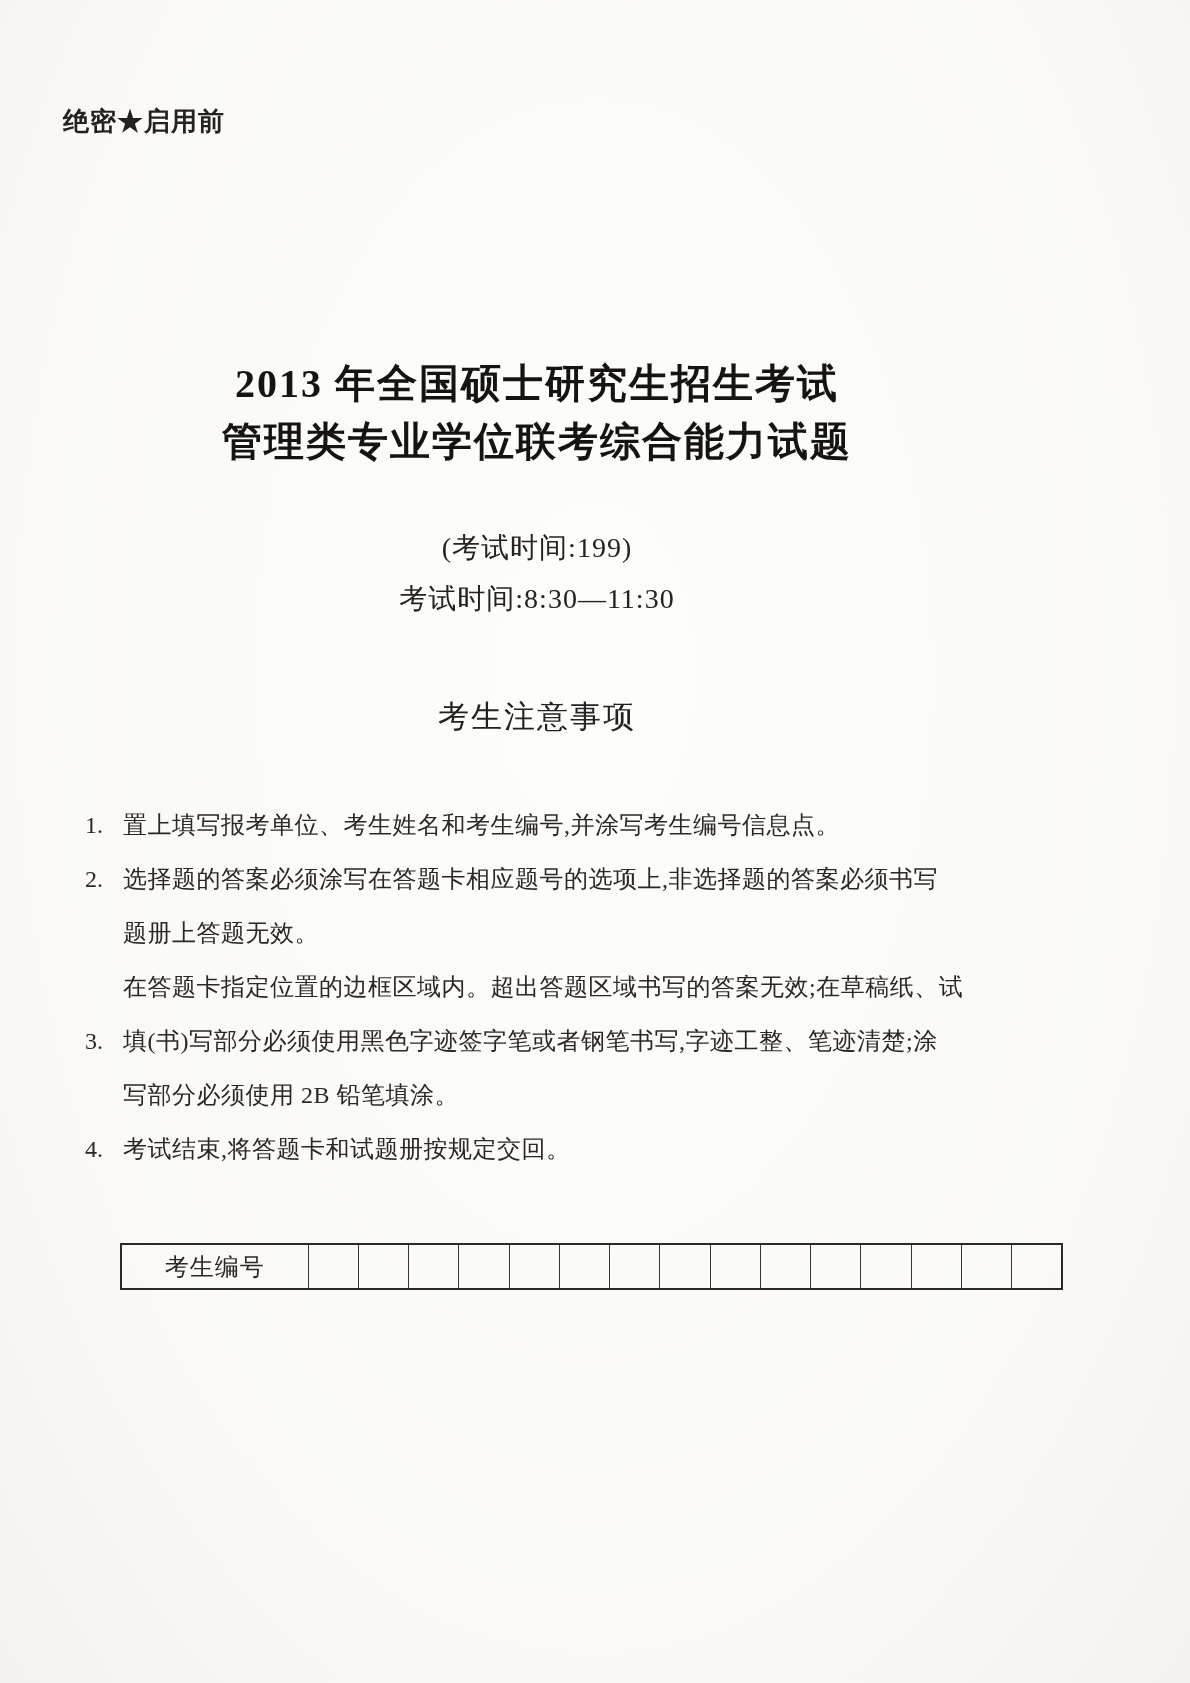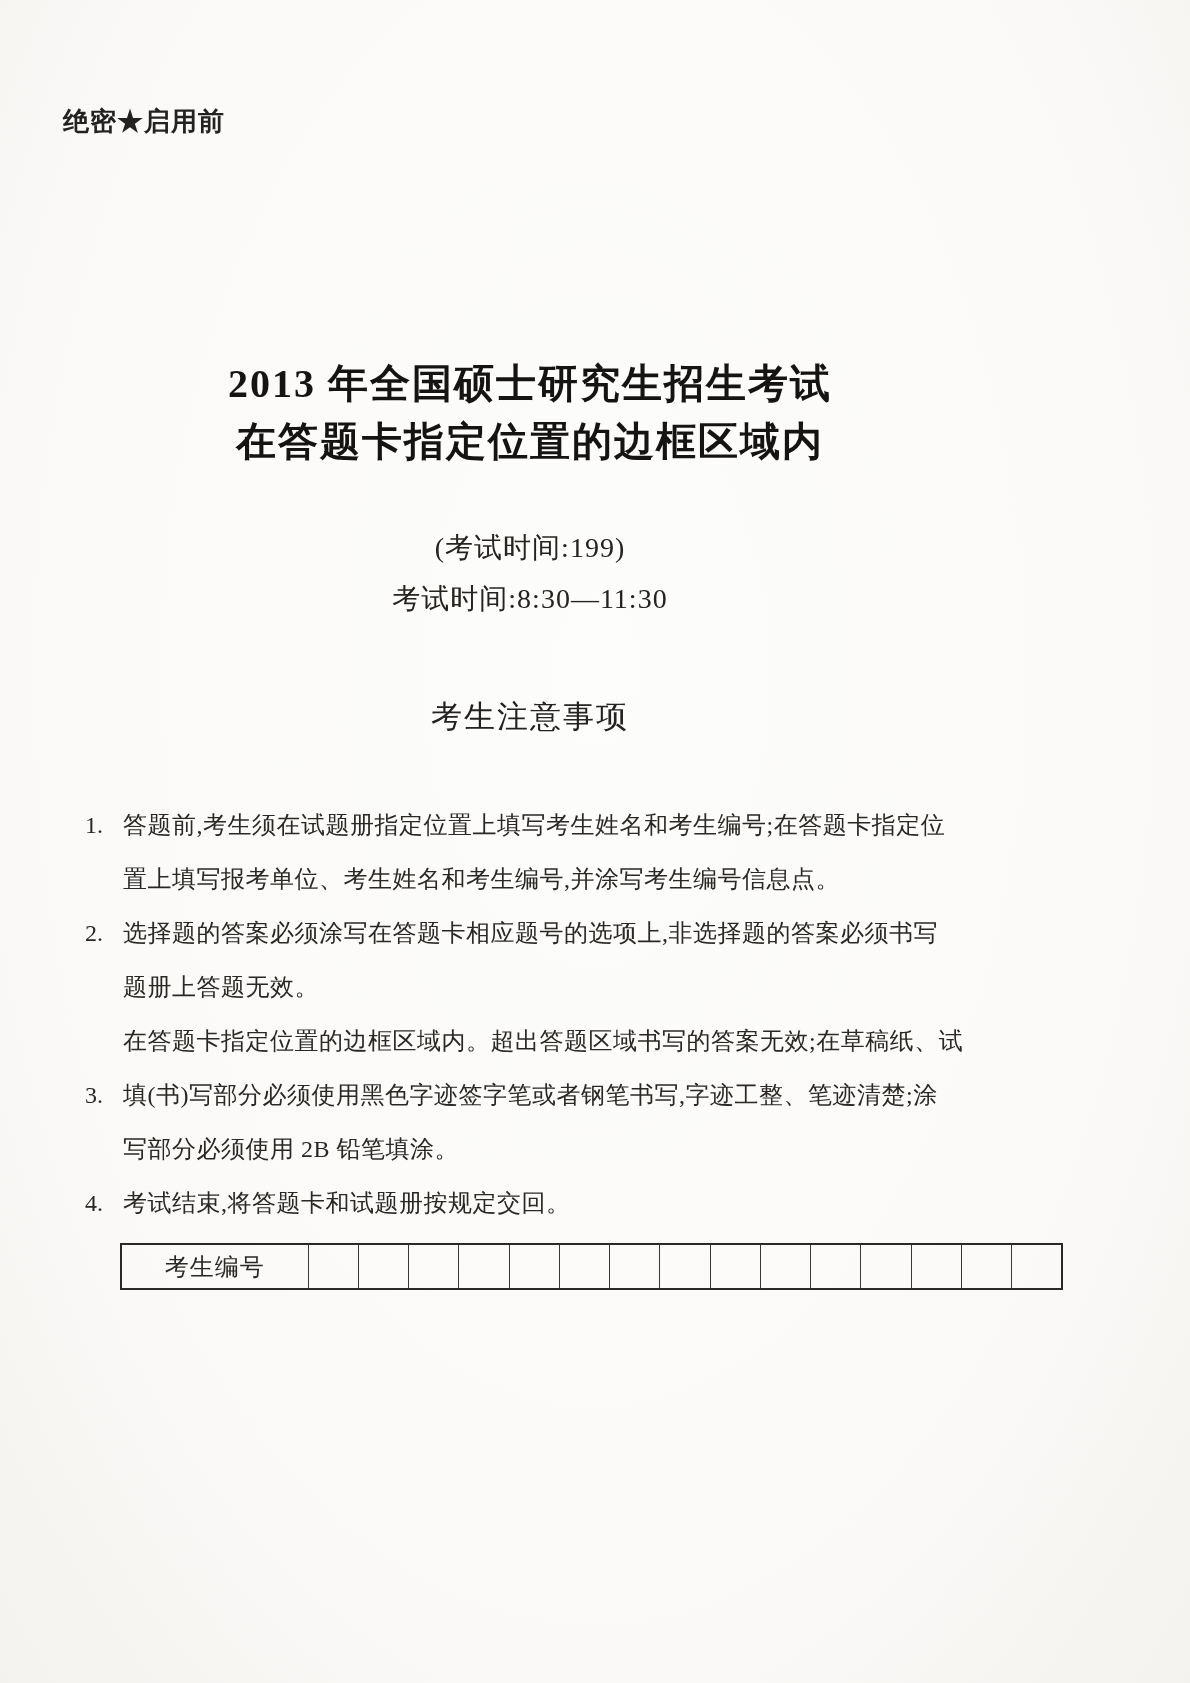--- a/index.html
+++ b/index.html
@@ -20,21 +20,21 @@
     position: absolute;
     left: 63px; top: 104px;
     font-family: "Liberation Sans", sans-serif;
     font-weight: bold;
     font-size: 26px;
     letter-spacing: 1px;
     color: #242220;
   }
   .centered-block {
     position: absolute;
-    left: 0; width: 1060px;
+    left: 7px; width: 1060px;
     text-align: center;
   }
   .exam-title { top: 355px; }
   .exam-title .title-line {
     font-family: "Liberation Serif", serif;
     font-weight: bold;
     font-size: 40px;
     line-height: 58px;
     color: #161412;
     letter-spacing: 2px;
@@ -97,36 +97,35 @@
 </style>
 </head>
 <body>
 
 <div class="page">
 
   <div class="classification">绝密★启用前</div>
 
   <div class="centered-block exam-title">
     <div class="title-line">2013 年全国硕士研究生招生考试</div>
-    <div class="title-line">在答题卡指定位置的边框区域内</div>
+    <div class="title-line">管理类专业学位联考综合能力试题</div>
   </div>
 
   <div class="centered-block subtitle-block">
     <div class="subtitle-line">(考试时间:199)</div>
     <div class="subtitle-line">考试时间:8:30—11:30</div>
   </div>
 
   <div class="centered-block notice-heading">考生注意事项</div>
 
   <div class="notice-list">
 
     <div class="notice-item">
       <span class="notice-number">1.</span>
       <div class="notice-lines">
-        <div class="notice-line">答题前,考生须在试题册指定位置上填写考生姓名和考生编号;在答题卡指定位</div>
         <div class="notice-line">置上填写报考单位、考生姓名和考生编号,并涂写考生编号信息点。</div>
       </div>
     </div>
 
     <div class="notice-item">
       <span class="notice-number">2.</span>
       <div class="notice-lines">
         <div class="notice-line">选择题的答案必须涂写在答题卡相应题号的选项上,非选择题的答案必须书写</div>
         <div class="notice-line">题册上答题无效。</div>
         <div class="notice-line">在答题卡指定位置的边框区域内。超出答题区域书写的答案无效;在草稿纸、试</div>

